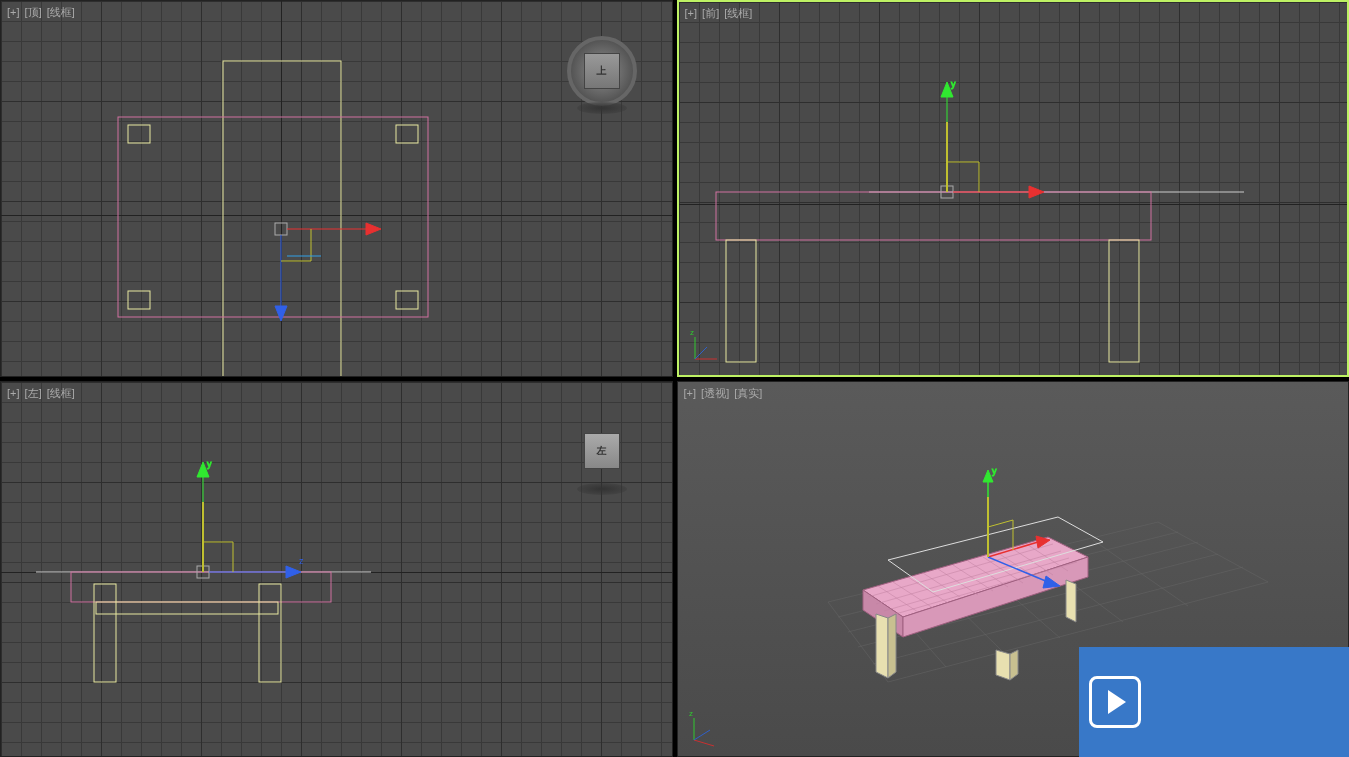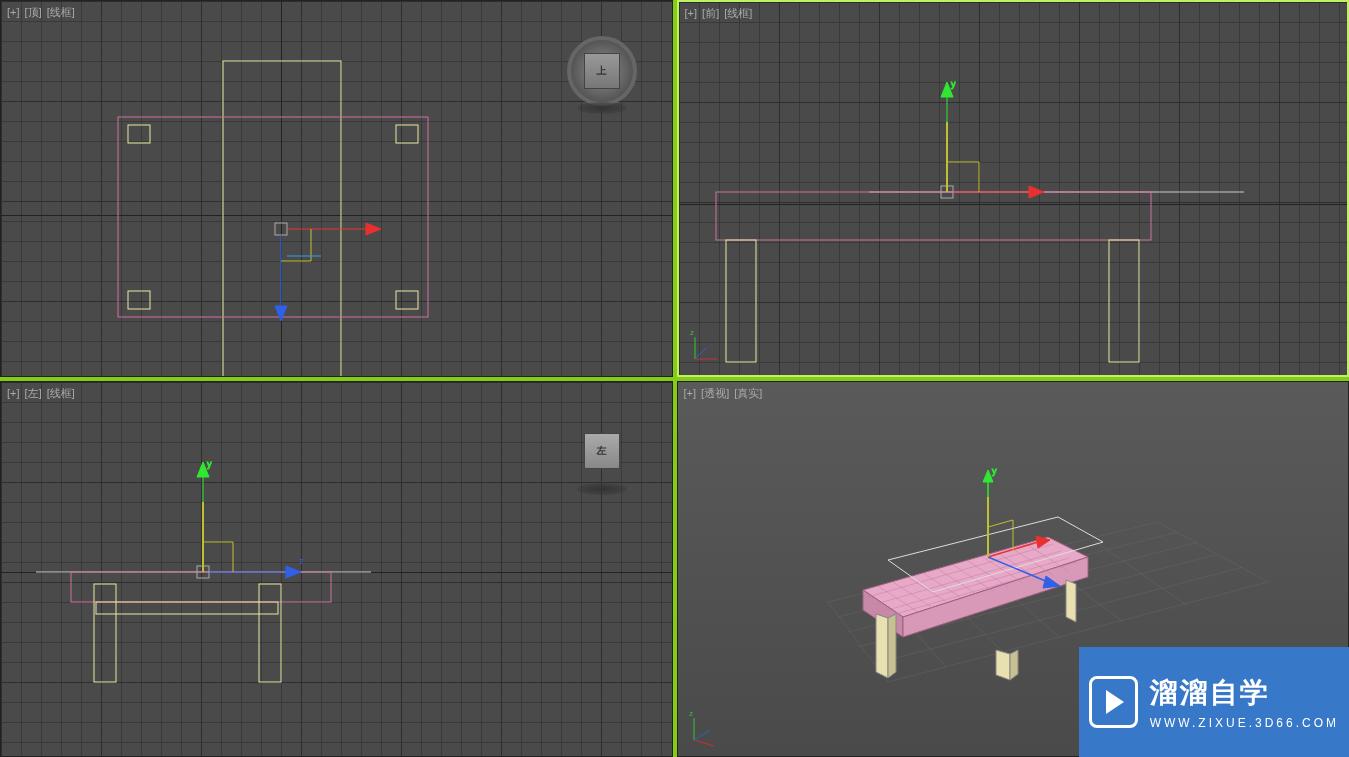--- a/index.html
+++ b/index.html
@@ -1,17 +1,17 @@
 <!DOCTYPE html>
 <html><head>
 <meta charset="utf-8">
 <style>
 *{margin:0;padding:0;box-sizing:border-box}
 body{background:#3a3a3a;width:1349px;height:757px;overflow:hidden;font-family:Arial,sans-serif;position:relative}
-.quad{display:grid;grid-template-columns:1fr 1fr;grid-template-rows:1fr 1fr;gap:4px;width:100%;height:100%;background:#84cc16}
+.quad{display:grid;grid-template-columns:1fr 1fr;grid-template-rows:1fr 1fr;gap:4px;width:100%;height:100%;background:#000000}
 .viewport{background:#4a4a4a;position:relative;overflow:hidden;border:1px solid #222}
 .viewport.active{border:2px solid #bef264}
 .vp-label{position:absolute;top:4px;left:6px;color:#aaa;font-size:11px;z-index:50;cursor:pointer}
 .vp-label span{margin-right:2px}
 .grid-bg{position:absolute;inset:0;background-image:linear-gradient(#393939 1px,transparent 1px),linear-gradient(90deg,#393939 1px,transparent 1px);background-size:20px 20px}
 .grid-major{position:absolute;inset:0;background-image:linear-gradient(#2e2e2e 1px,transparent 1px),linear-gradient(90deg,#2e2e2e 1px,transparent 1px);background-size:100px 100px}
 .axis-h{position:absolute;height:1px;background:#222;left:0;right:0}
 .axis-v{position:absolute;width:1px;background:#222;top:0;bottom:0}
 .viewcube{position:absolute;top:35px;right:35px;width:70px;height:70px;z-index:40}
 .cube-ring{width:70px;height:70px;border:4px solid #666;border-radius:50%;background:radial-gradient(circle,#777 30%,#555 70%);display:flex;align-items:center;justify-content:center}
@@ -233,17 +233,13 @@
       </svg>
     </div>
   </div>
 
 </div>
 
 <div class="watermark">
   <div class="wm-icon">
     <div class="wm-play"></div>
   </div>
-  <div class="wm-text">
-    <div class="wm-title">溜溜自学</div>
-    <div class="wm-url">WWW.ZIXUE.3D66.COM</div>
-  </div>
 </div>
 
 </body></html>

